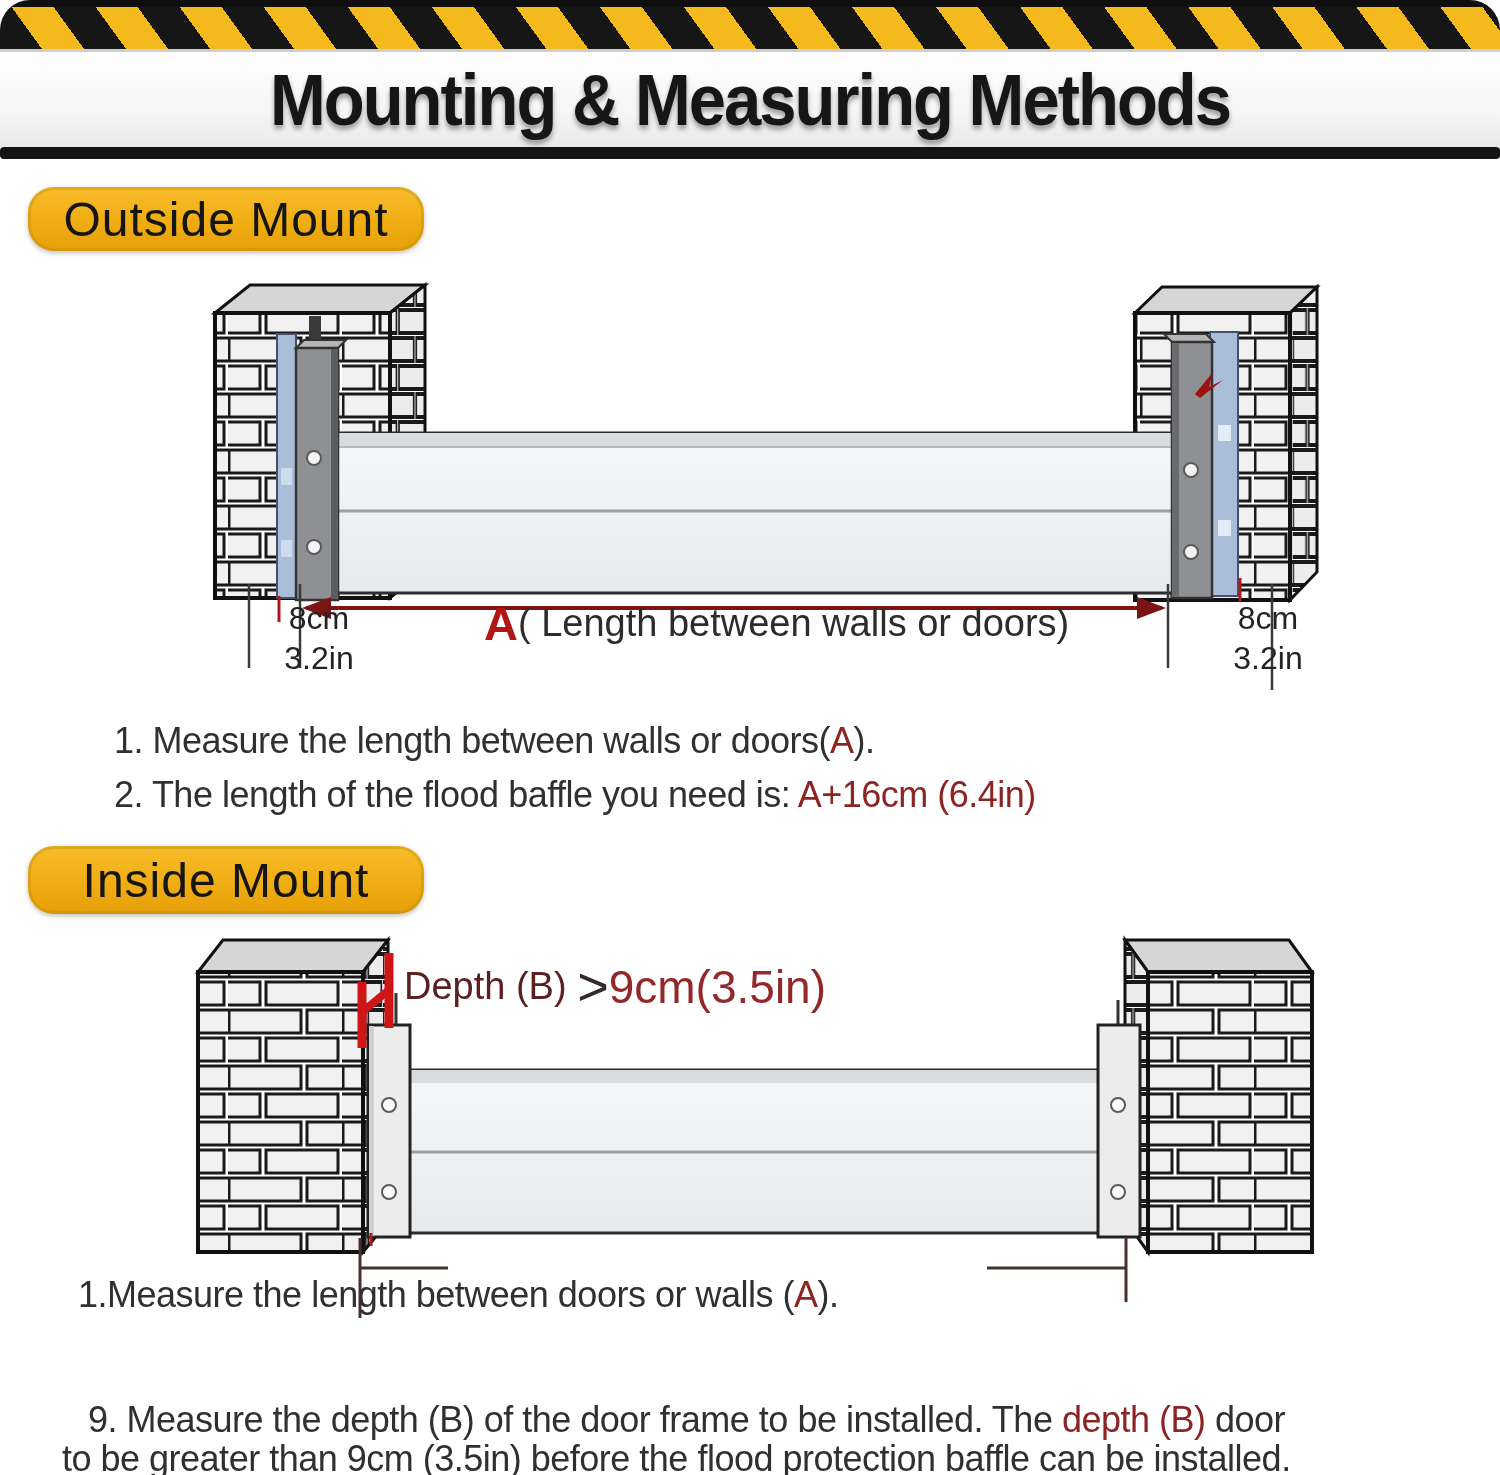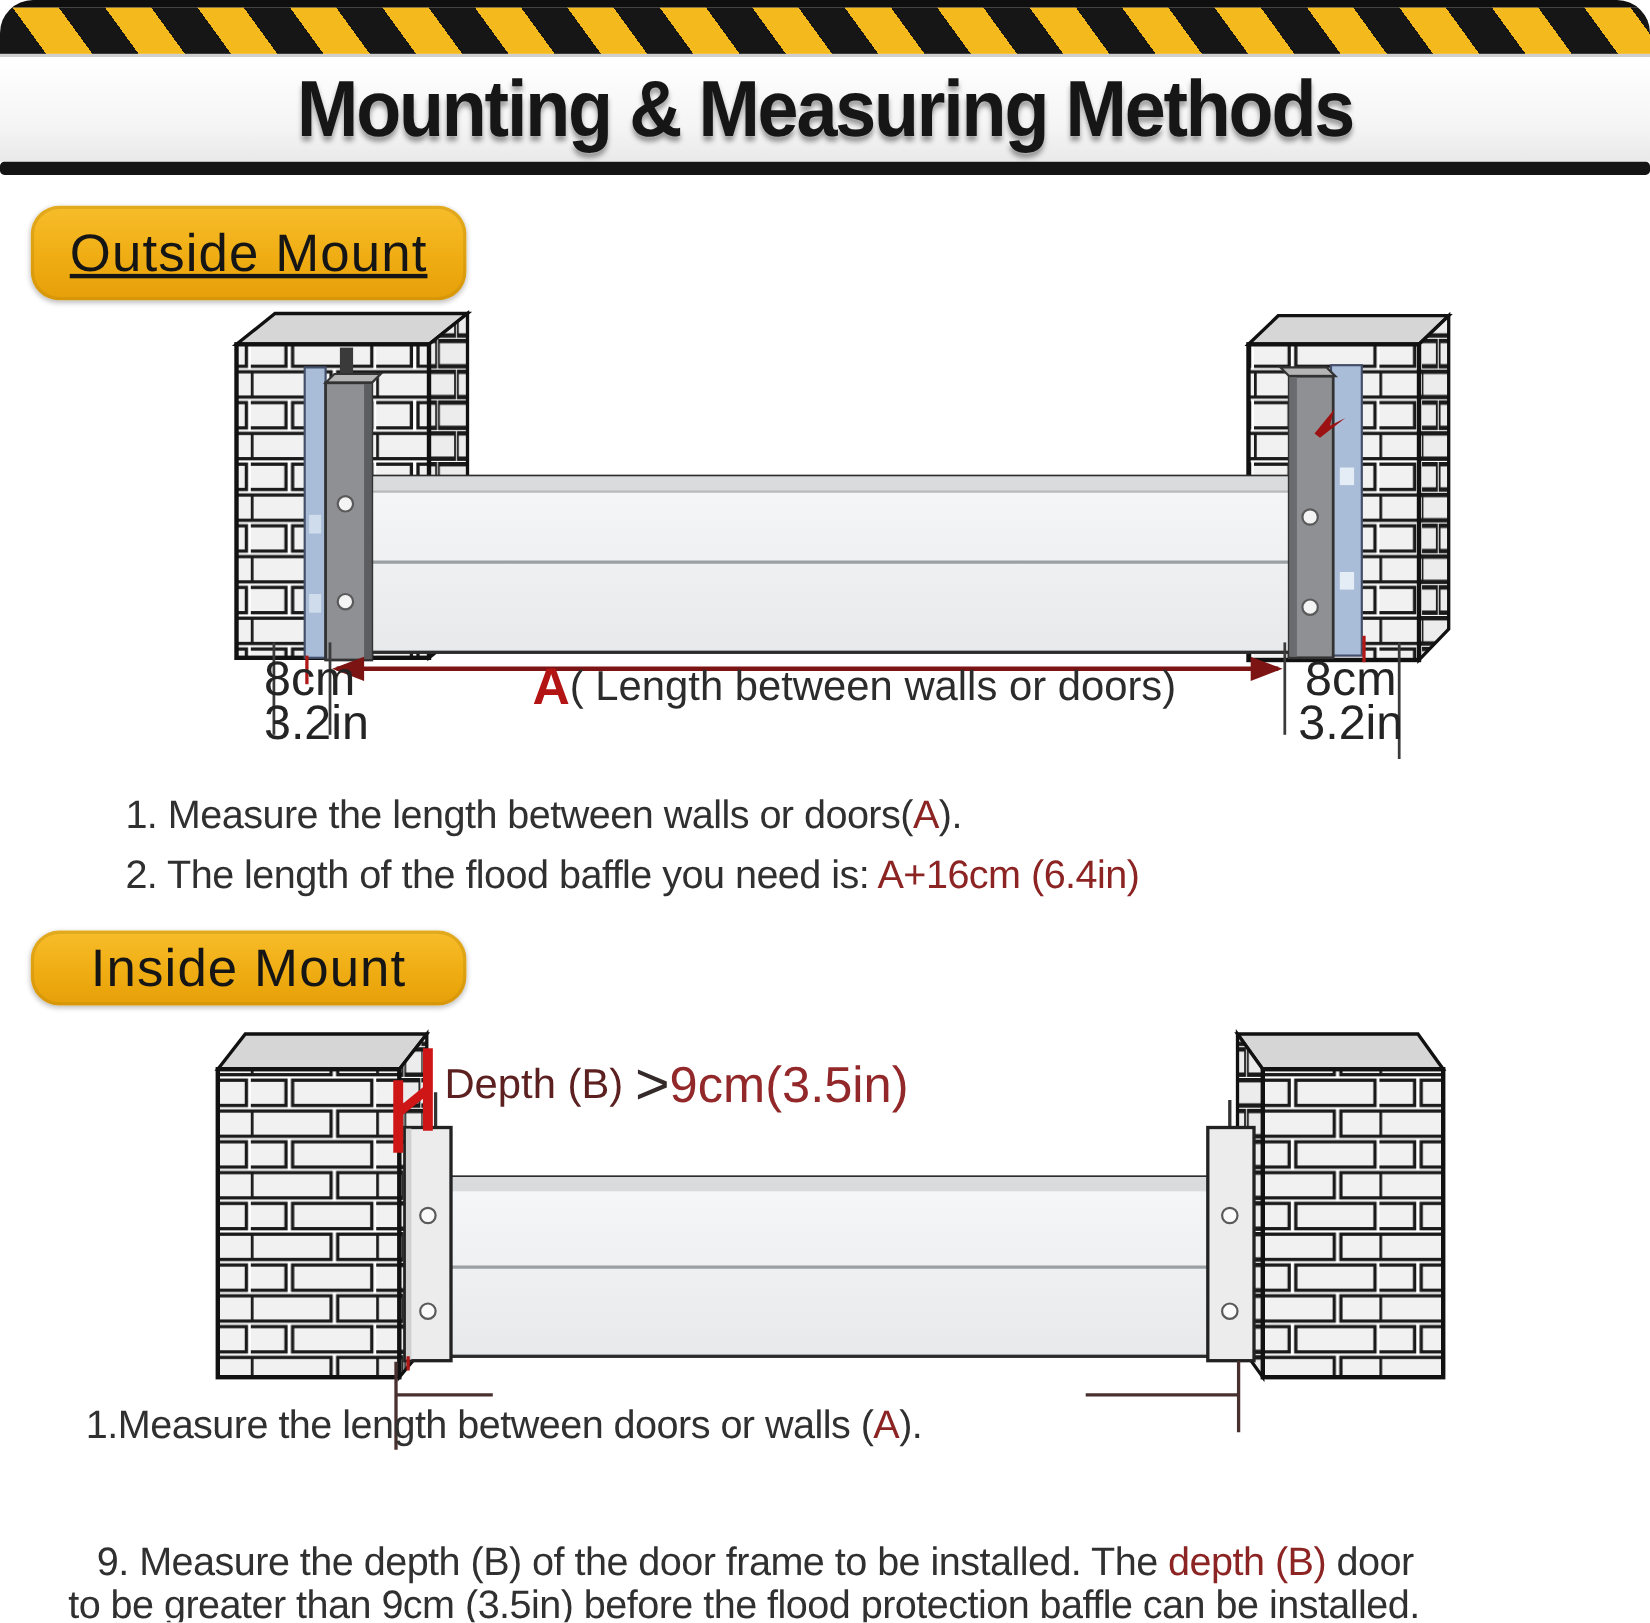--- a/index.html
+++ b/index.html
@@ -18,28 +18,28 @@
           transform:scaleY(1.08);
           text-shadow:0 4px 5px rgba(0,0,0,.38),0 1px 0 #ffffff;}
   .divider{position:absolute;left:0;top:147px;width:100%;height:12px;background:#141414;border-radius:4px;}
 
   
   .badge{position:absolute;left:28px;width:396px;border-radius:26px;
          background:linear-gradient(180deg,#f7bd2b 0%,#f0ad13 55%,#e69f09 100%);
          box-shadow:inset 0 0 0 3px rgba(186,134,8,.35),0 2px 5px rgba(0,0,0,.25);
          display:flex;align-items:center;justify-content:center;
          color:#151515;font-size:48px;letter-spacing:1px;}
-  .badge.outside{top:187px;height:86px;text-decoration:underline;}
+  .badge.outside{top:187px;height:64px;}
   .badge.inside{top:846px;height:68px;}
 
   
   .diagram{position:absolute;left:0;display:block;}
   .overlay{position:absolute;z-index:5;}
 
-  .dim-label{font-size:44px;line-height:40px;color:#242424;text-align:center;}
+  .dim-label{font-size:32px;line-height:40px;color:#242424;text-align:center;margin-left:40px;}
   .a-label{white-space:nowrap;}
   .a-label .big-a{color:#b31515;font-weight:700;font-size:47px;vertical-align:-4px;}
   .a-label .a-text{font-size:38px;color:#2c2c2c;}
 
   .depth-label{white-space:nowrap;}
   .depth-label .d-pre{font-size:38px;color:#5c2020;vertical-align:6px;}
   .depth-label .d-gt{font-size:54px;color:#342a2a;font-weight:400;}
   .depth-label .d-val{font-size:46px;color:#93282a;vertical-align:2px;margin-top:32px;}
 
   .len-label{font-size:46px;color:#1d1d1d;text-align:center;white-space:nowrap;}

